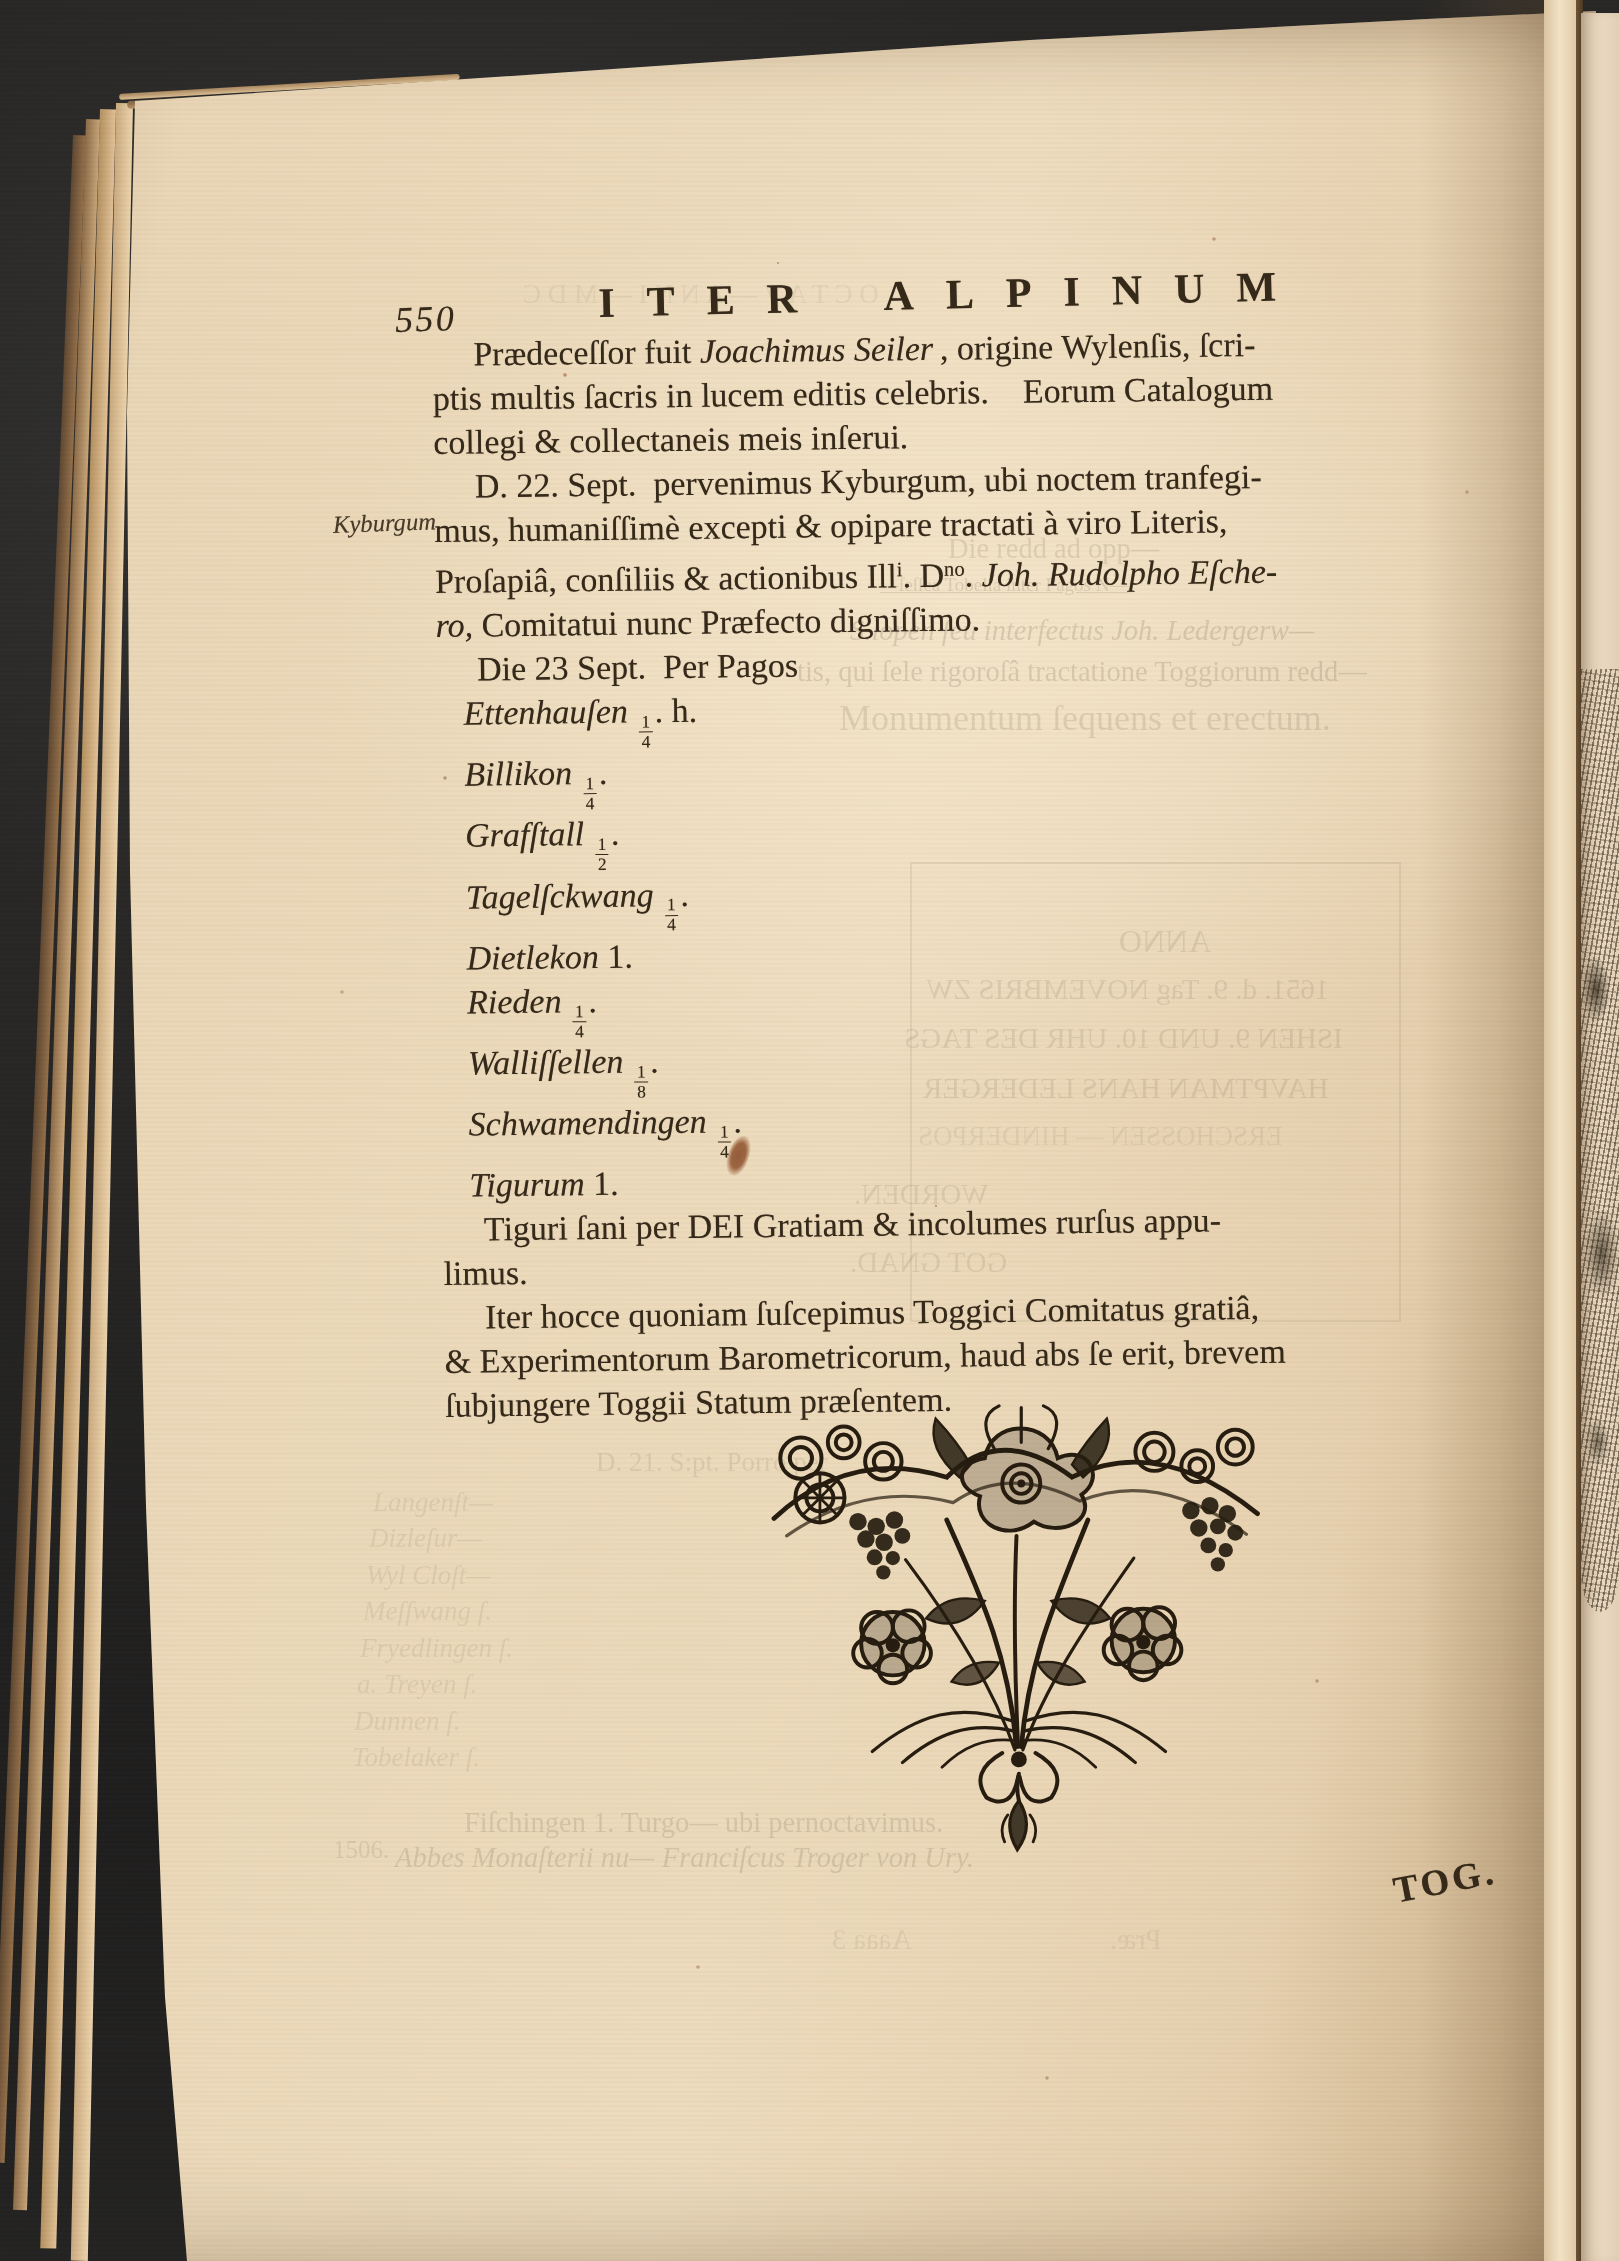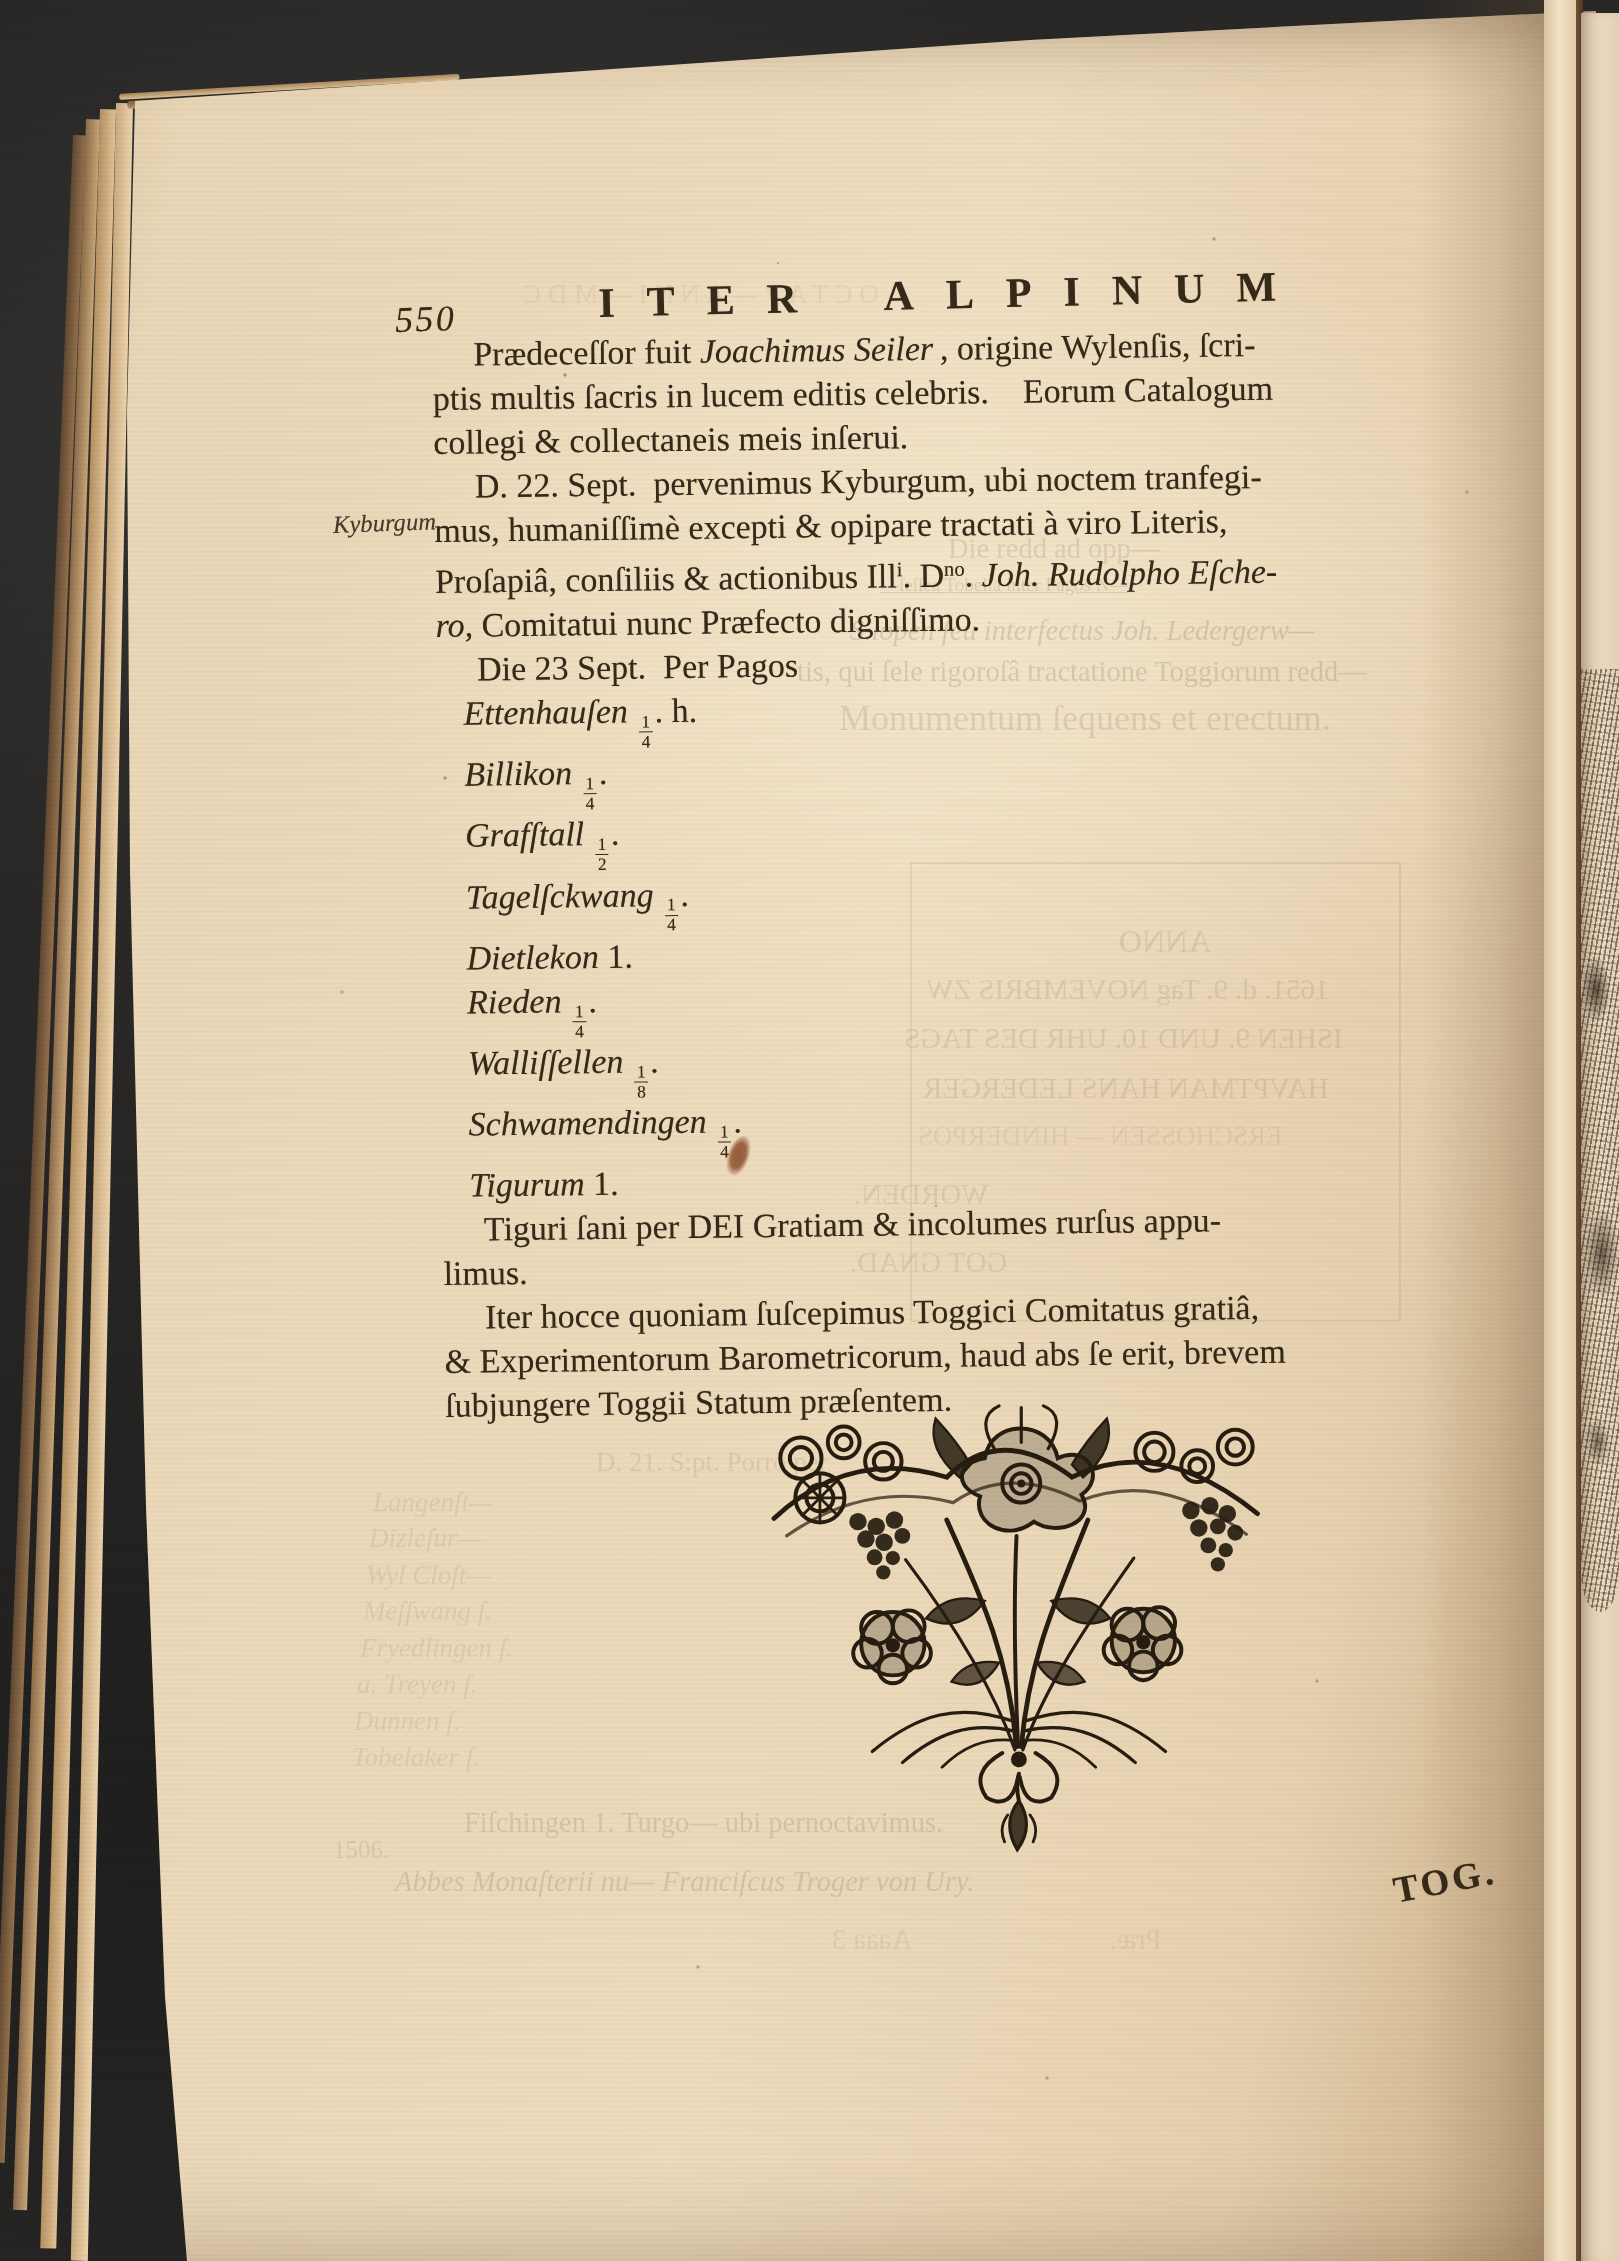--- a/index.html
+++ b/index.html
@@ -128,21 +128,21 @@
     <div class="ghost" style="left: 596px; top: 1447px; font-size: 27px; opacity: 0.12;">D. 21. S:pt.  Porrò per</div>
     <div class="ghost it" style="left: 373px; top: 1487px; font-size: 27px; opacity: 0.1;">Langenſt—</div>
     <div class="ghost it" style="left: 369px; top: 1523px; font-size: 27px; opacity: 0.1;">Dizleſur—</div>
     <div class="ghost it" style="left: 366px; top: 1560px; font-size: 27px; opacity: 0.1;">Wyl Cloſt—</div>
     <div class="ghost it" style="left: 363px; top: 1596px; font-size: 27px; opacity: 0.1;">Meſſwang ſ.</div>
     <div class="ghost it" style="left: 360px; top: 1633px; font-size: 27px; opacity: 0.1;">Fryedlingen ſ.</div>
     <div class="ghost it" style="left: 357px; top: 1669px; font-size: 27px; opacity: 0.1;">a. Treyen ſ.</div>
     <div class="ghost it" style="left: 354px; top: 1706px; font-size: 27px; opacity: 0.1;">Dunnen ſ.</div>
     <div class="ghost it" style="left: 352px; top: 1742px; font-size: 27px; opacity: 0.1;">Tobelaker ſ.</div>
     <div class="ghost" style="left: 464px; top: 1807px; font-size: 28.5px; opacity: 0.16;">Fiſchingen 1.  Turgo— ubi pernoctavimus.</div>
-    <div class="ghost it" style="left: 395px; top: 1842px; font-size: 28.5px; opacity: 0.17; margin-top: 24px;">Abbes Monaſterii nu—  Franciſcus Troger von Ury.</div>
+    <div class="ghost it" style="left: 395px; top: 1842px; font-size: 28.5px; opacity: 0.17;">Abbes Monaſterii nu—  Franciſcus Troger von Ury.</div>
     <div class="ghost" style="left: 333px; top: 1836px; font-size: 25px; opacity: 0.13;">1506.</div>
     <div class="ghost mir" style="left: 832px; top: 1924px; font-size: 28.5px; opacity: 0.1;">Aaaa 3</div>
     <div class="ghost mir" style="left: 1110px; top: 1924px; font-size: 28.5px; opacity: 0.09;">Præ.</div>
   </div>
 
 <div class="abs ink pagenum">550</div>
 <div class="abs ink runtitle">ITER ALPINUM</div>
 <div class="abs ink marginnote">Kyburgum.</div>
 <div class="abs ink bodycol" id="bodycol">
     <div class="tline ind"><span class="seg-r">Prædeceſſor fuit </span><span class="seg-i">Joachimus Seiler</span><span class="seg-r"> , origine Wylenſis, ſcri-</span></div>

